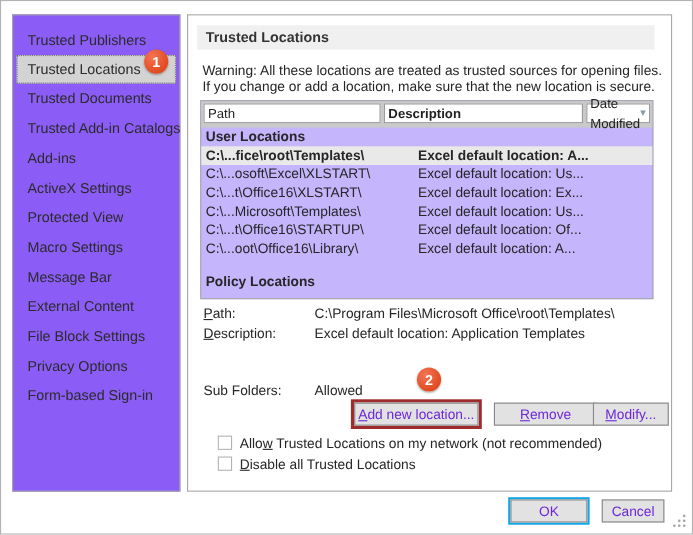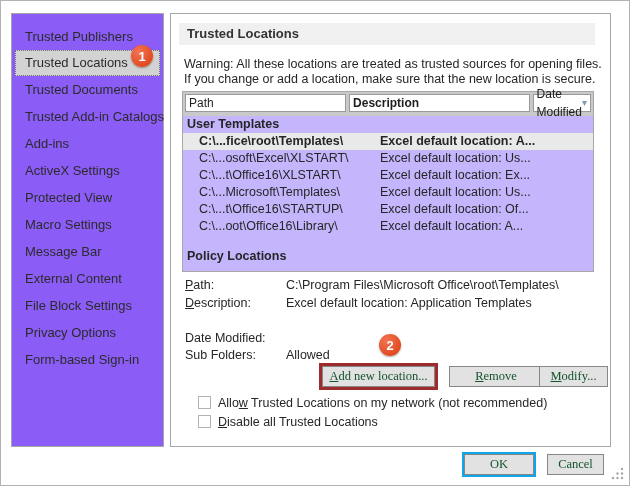--- a/index.html
+++ b/index.html
@@ -37,37 +37,37 @@
   
   #loc-table { position:absolute; left:11px; top:77px; width:412px; height:181px;
                border:1px solid #a7a7a7; background:#c4b5fd; }
   #loc-head { display:flex; background:#c9c9c9; padding:2px; gap:3px; height:24px; }
   .hcell { background:#fff; border:1px solid #9a9a9a; font-size:12px; line-height:18px;
            height:18px; padding:0 3px; color:#1f1f1f; display:flex; align-items:center; }
   .hcell.c1 { width:165px; } .hcell.c2 { width:185px;font-weight:bold; }
   .hcell.c3 { flex:1; justify-content:space-between; }
   .sort-arrow { color:#8a99a8; font-size:10px; }
   .trow { display:flex; height:17px; line-height:17px; font-size:12.5px; white-space:nowrap; }
-  .trow .path { width:197px; padding-left:16px; overflow:hidden; }
+  .trow .path { width:197px; padding-left:4px; overflow:hidden; }
   .trow .desc { flex:1; overflow:hidden; }
   .trow.sel { background:#e9e9e9; font-weight:bold; }
   .group-row { height:17px; line-height:17px; font-size:12.5px; font-weight:bold;
                padding-left:4px; }
   .spacer-row { height:13px; }
 
   
   .detail { position:absolute; font-size:12.5px; line-height:15px; white-space:nowrap; }
   .detail .lbl { display:inline-block; width:101px; }
   .u { text-decoration:underline; }
   #d-path { left:14px; top:264px; } #d-desc { left:14px; top:282px; }
   #d-date { left:14px; top:317px; } #d-sub  { left:14px; top:334px; }
 
   
-  .btn { background:#e2e2e2; border:1px solid #868686; font-size:12.5px; color:#14532d;
-         font-family:Liberation Serif, serif; text-align:center; cursor:default; }
+  .btn { background:#e2e2e2; border:1px solid #868686; font-size:12.5px; color:#6d28d9;
+         font-family:Liberation Sans, sans-serif; text-align:center; cursor:default; }
   #add-wrap { position:absolute; left:148px; top:349px; border:3px solid #9e2c2c; }
   #add-btn { display:block; width:113px; height:21px; }
   #remove-btn { position:absolute; left:278px; top:352px; width:94px; height:21px; }
   #modify-btn { position:absolute; left:368px; top:352px; width:69px; height:21px; }
 
   
   .check-row { position:absolute; left:27px; font-size:12.5px; height:15px;
                display:flex; align-items:center; white-space:nowrap; }
   #chk1 { top:381px; } #chk2 { top:400px; }
   .chk-box { width:13px; height:13px; border:1px solid #b3b3b3; background:#fff;
@@ -114,21 +114,21 @@
 
     <div id="loc-table">
       <div id="loc-head">
         <div class="hcell c1">Path</div>
         <div class="hcell c2">Description</div>
         <div class="hcell c3">
           <span>Date Modified</span>
           <span class="sort-arrow">▾</span>
         </div>
       </div>
-      <div class="group-row">User Templates</div>
+      <div class="group-row">User Locations</div>
       <div class="trow sel">
         <span class="path">C:\...fice\root\Templates\</span>
         <span class="desc">Excel default location: A...</span>
       </div>
       <div class="trow">
         <span class="path">C:\...osoft\Excel\XLSTART\</span>
         <span class="desc">Excel default location: Us...</span>
       </div>
       <div class="trow">
         <span class="path">C:\...t\Office16\XLSTART\</span>
@@ -148,23 +148,20 @@
       </div>
       <div class="spacer-row"></div>
       <div class="group-row">Policy Locations</div>
     </div>
 
     <div class="detail" id="d-path">
       <span class="lbl"><span class="u">P</span><span>ath:</span></span><span>C:\Program Files\Microsoft Office\root\Templates\</span>
     </div>
     <div class="detail" id="d-desc">
       <span class="lbl"><span class="u">D</span><span>escription:</span></span><span>Excel default location: Application Templates</span>
-    </div>
-    <div class="detail" id="d-date">
-      <span class="lbl">Date Modified:</span><span></span>
     </div>
     <div class="detail" id="d-sub">
       <span class="lbl">Sub Folders:</span><span>Allowed</span>
     </div>
 
     <div id="add-wrap">
       <button class="btn" id="add-btn"><span class="u">A</span><span>dd new location...</span></button>
     </div>
     <button class="btn" id="remove-btn"><span class="u">R</span><span>emove</span></button>
     <button class="btn" id="modify-btn"><span class="u">M</span><span>odify...</span></button>

